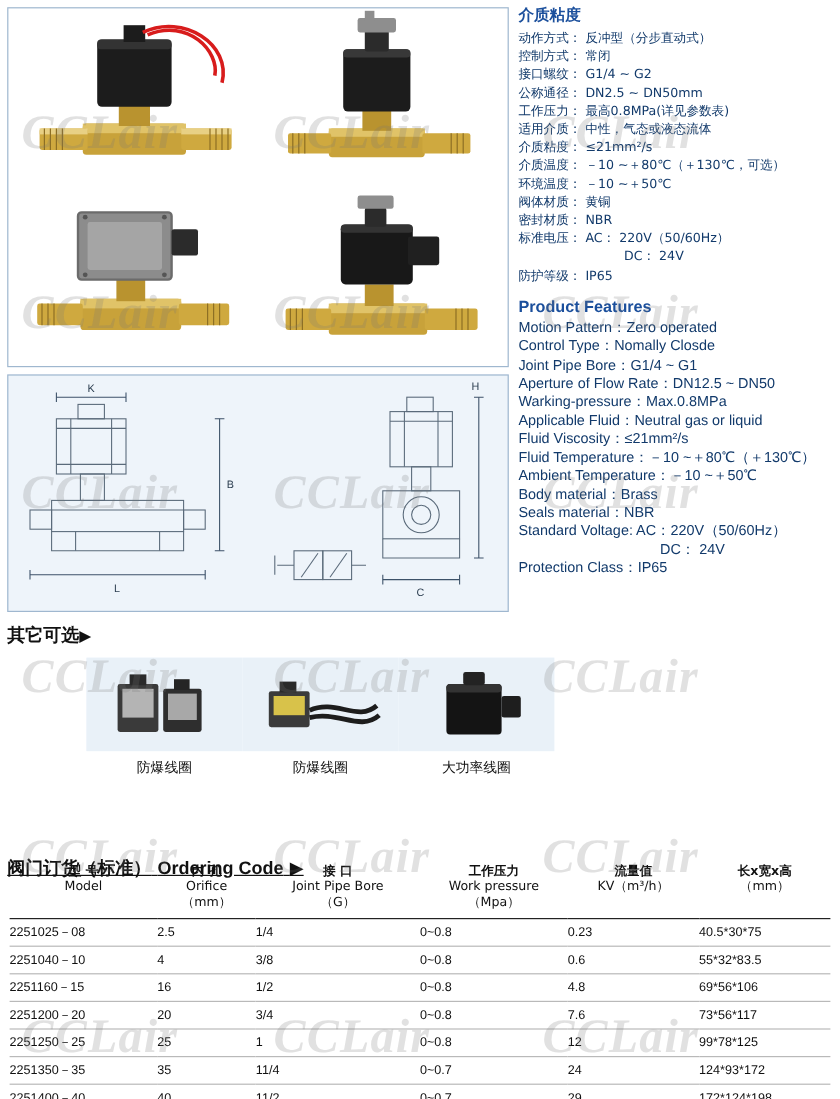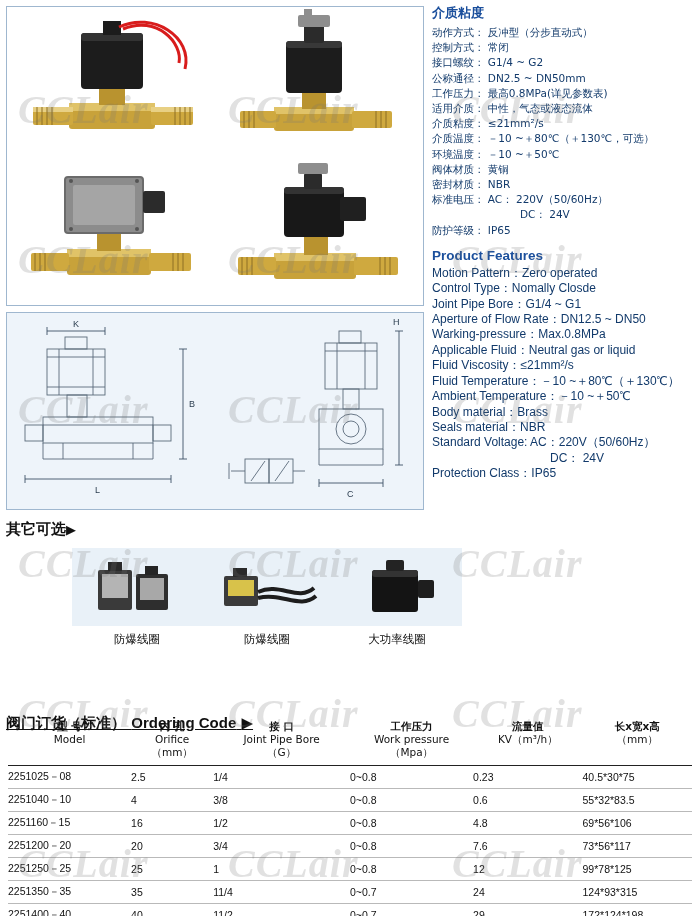--- a/index.html
+++ b/index.html
@@ -536,21 +536,21 @@
       <td>0~0.8</td>
       <td>12</td>
       <td>99*78*125</td>
     </tr>
     <tr>
       <td>2251350－35</td>
       <td>35</td>
       <td>11/4</td>
       <td>0~0.7</td>
       <td>24</td>
-      <td>124*93*315</td>
+      <td>124*93*172</td>
     </tr>
     <tr>
       <td>2251400－40</td>
       <td>40</td>
       <td>11/2</td>
       <td>0~0.7</td>
       <td>29</td>
       <td>172*124*198</td>
     </tr>
 

